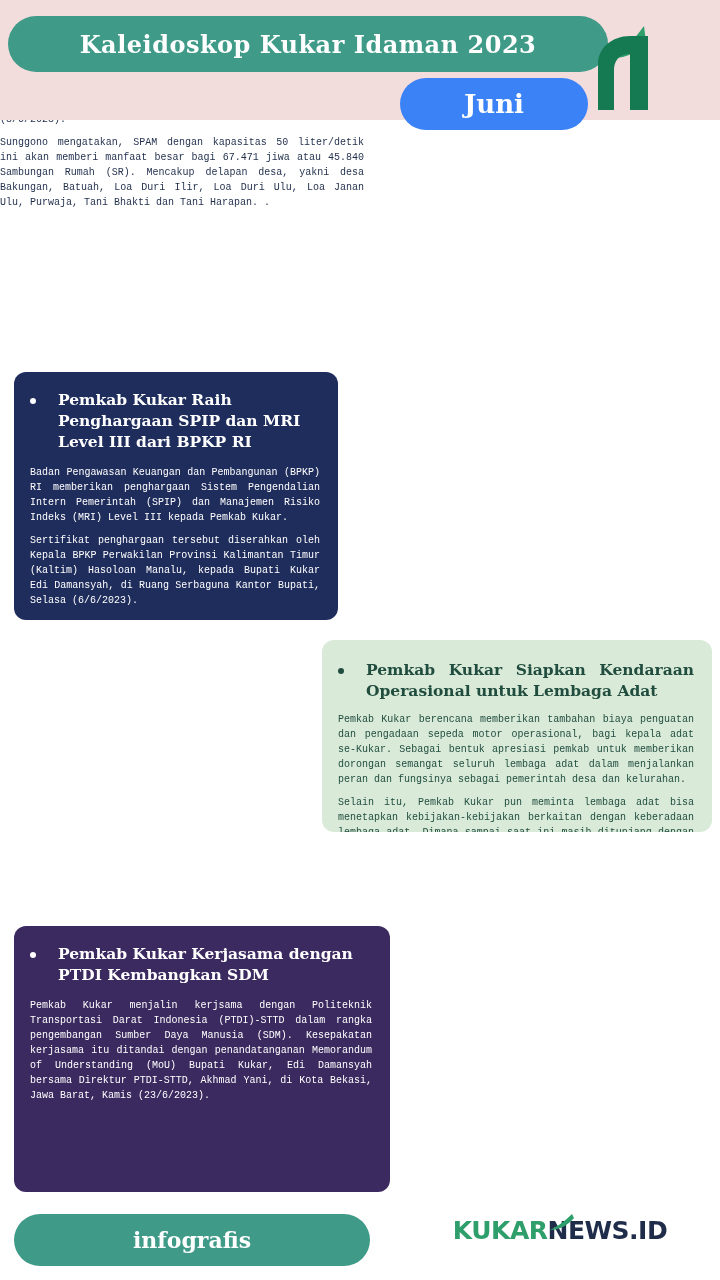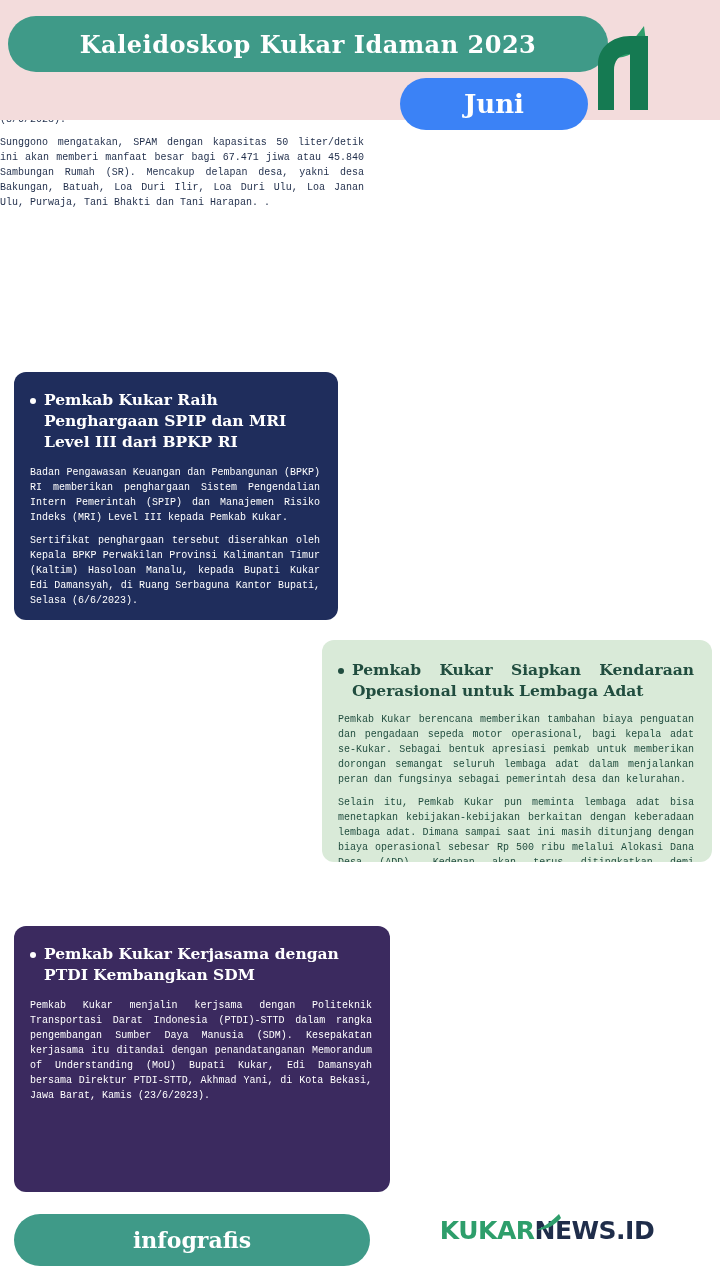--- a/index.html
+++ b/index.html
@@ -39,21 +39,21 @@
     position:absolute; right:28px; top:10px; width:84px; height:96px;
     background:#f3dcdc;
   }
   .logo-mark { position:absolute; right:30px; top:14px; width:78px; height:92px; }
 
   
   .card { position:absolute; border-radius:12px; overflow:hidden; }
   .photo { position:absolute; border-radius:10px; overflow:hidden; background:#3a3a3a; }
 
   .bullet-head {
-    display:flex; align-items:flex-start; gap:8px;
+    display:flex; align-items:flex-start; gap:22px;
     font-family:"DejaVu Serif", serif;
     font-weight:bold; font-size:15.5px; line-height:1.35;
   }
   .bullet-dot {
     width:6px; height:6px; border-radius:50%; background:currentColor;
     margin-top:8px; flex:0 0 6px;
   }
   .body-text {
     font-family:Liberation Mono, monospace;
     font-size:10px; line-height:1.5; text-align:justify;
@@ -62,39 +62,39 @@
   #sec1-text { left:348px; top:160px; width:364px; }
   #sec1-text .bullet-head { color:#1f2d4a; }
   #sec1-text .body-text { color:#1f2d4a; }
 
   
   #sec2-card {
     left:14px; top:372px; width:324px; height:248px;
     background:#1f2d5c; color:#ffffff; padding:18px 18px 10px 16px;
   }
   #sec3-card {
-    left:322px; top:640px; width:390px; height:222px;
+    left:322px; top:640px; width:390px; height:192px;
     background:#d9ead8; color:#214d3f; padding:20px 18px 10px 16px;
   }
 
   
   #sec4-card {
     left:14px; top:926px; width:376px; height:266px;
     background:#3b2a5f; color:#ffffff; padding:18px 18px 10px 16px;
   }
 
   
   .footer-band { position:absolute; left:0; top:1208px; width:720px; height:72px; background:#ffffff; }
   .footer-pill {
     position:absolute; left:14px; top:1214px; width:356px; height:52px;
     background:#3f9a88; border-radius:26px;
     display:flex; align-items:center; justify-content:center;
   }
   .footer-pill span { font-family:"DejaVu Serif", serif; font-size:22px; color:#fff; font-weight:bold; }
-  .brand { position:absolute; left:407px; top:1216px; width:280px; text-align:center; }
+  .brand { position:absolute; left:420px; top:1216px; width:280px; text-align:center; }
   .brand-main { font-family:"DejaVu Sans", sans-serif; font-weight:bold; font-size:25px; color:#1f2d4a; letter-spacing:-0.5px; }
   .brand-main .grn { color:#2e9e6b; }
   .brand-sub { font-family:"DejaVu Sans", sans-serif; font-size:12px; color:#6b7a86; margin-top:2px; }
   .brand-swoosh { position:absolute; left:128px; top:-4px; width:28px; height:28px; }
 
   
   .ph-fill { position:absolute; inset:0; }
 
   
   #p1 .ph-fill { background:linear-gradient(#6d2230 0%, #7d2a38 55%, #5c1c28 100%); }

